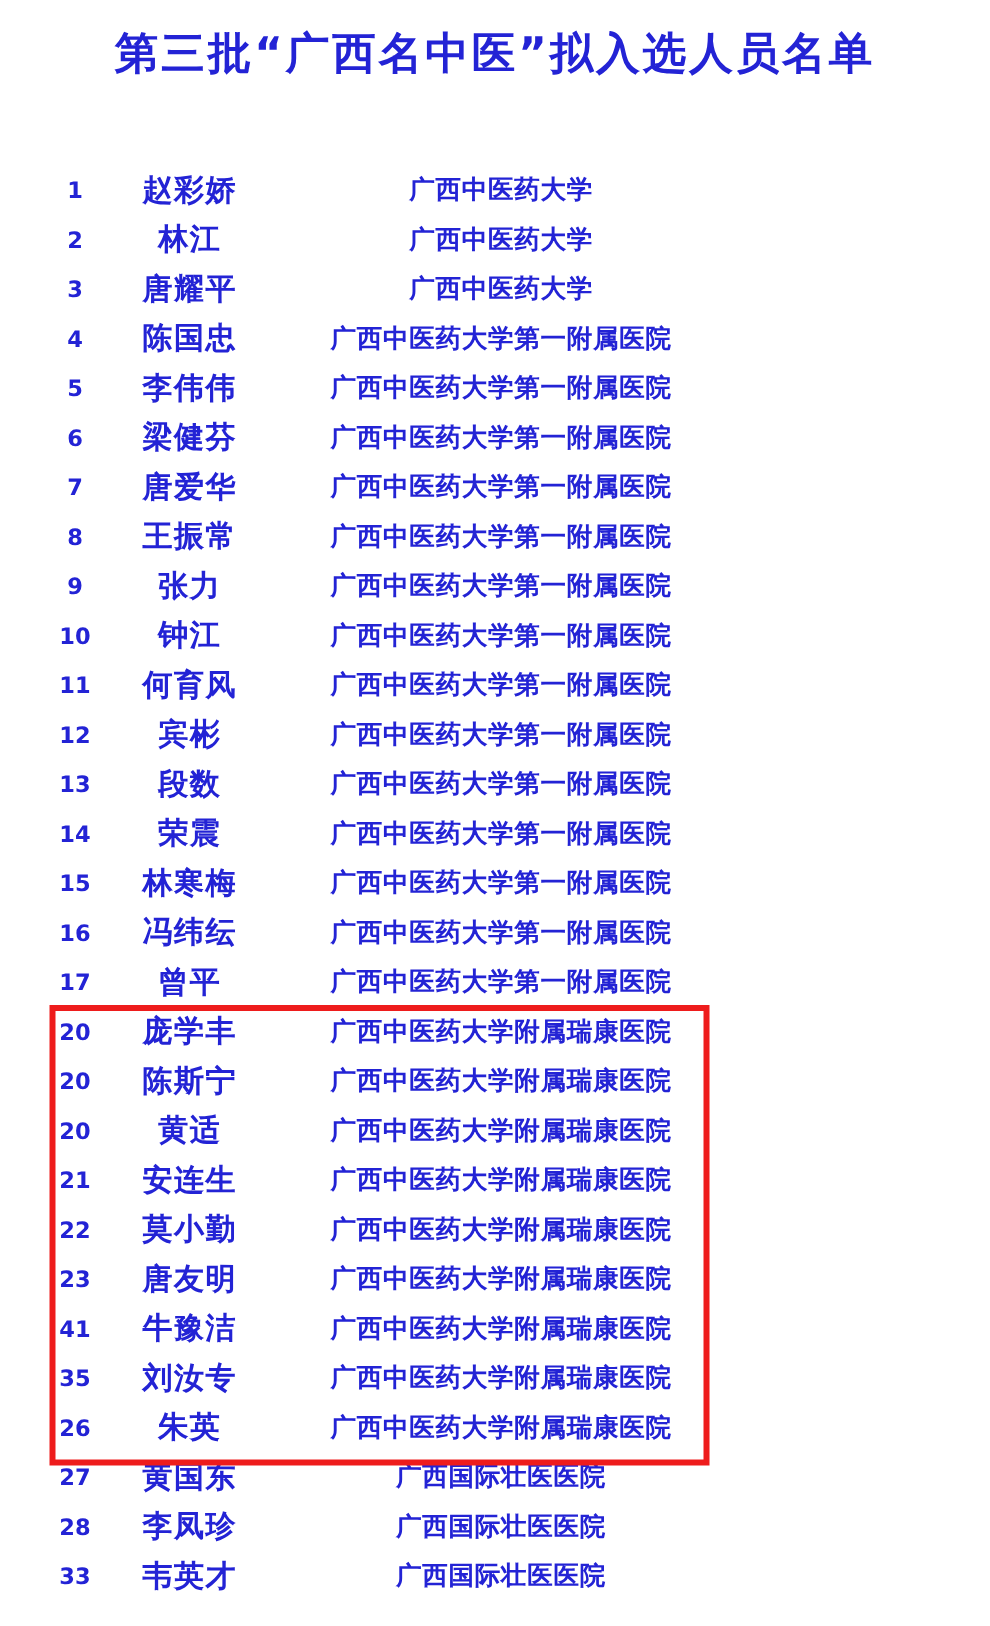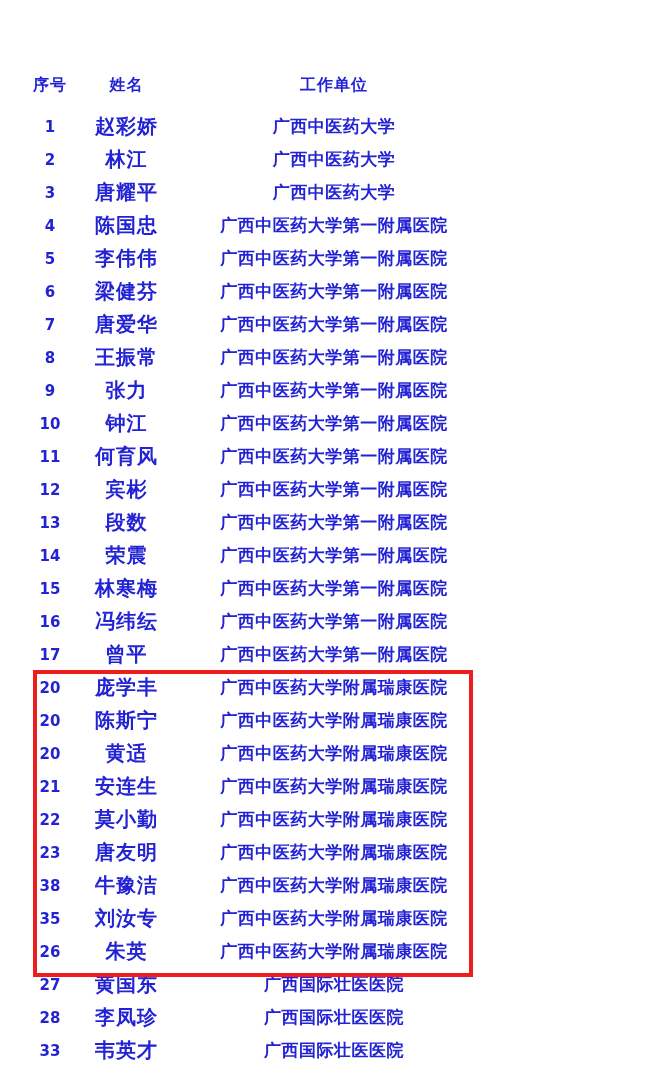--- a/index.html
+++ b/index.html
@@ -40,26 +40,22 @@
     width:432px;height:299px;
     border:4px solid var(--hl,#ee1c1c);
     pointer-events:none;
   }
 </style>
 </head>
 <body>
 
 <div class="page">
 
-
-  <div class="grid-row header-row">
-    <div class="cell">序号</div>
-    <div class="cell">姓名</div>
-    <div class="cell">工作单位</div>
-  </div>
+  <div class="doc-title">第三批“广西名中医”拟入选人员名单</div>
+
 
   <div class="rows">
   <div class="grid-row row">
     <div class="cell cell-seq">1</div>
     <div class="cell cell-name">赵彩娇</div>
     <div class="cell cell-unit">广西中医药大学</div>
   </div>
 
   <div class="grid-row row">
     <div class="cell cell-seq">2</div>
@@ -187,21 +183,21 @@
     <div class="cell cell-unit">广西中医药大学附属瑞康医院</div>
   </div>
 
   <div class="grid-row row">
     <div class="cell cell-seq">23</div>
     <div class="cell cell-name">唐友明</div>
     <div class="cell cell-unit">广西中医药大学附属瑞康医院</div>
   </div>
 
   <div class="grid-row row">
-    <div class="cell cell-seq">38</div>
+    <div class="cell cell-seq">41</div>
     <div class="cell cell-name">牛豫洁</div>
     <div class="cell cell-unit">广西中医药大学附属瑞康医院</div>
   </div>
 
   <div class="grid-row row">
     <div class="cell cell-seq">35</div>
     <div class="cell cell-name">刘汝专</div>
     <div class="cell cell-unit">广西中医药大学附属瑞康医院</div>
   </div>
 

